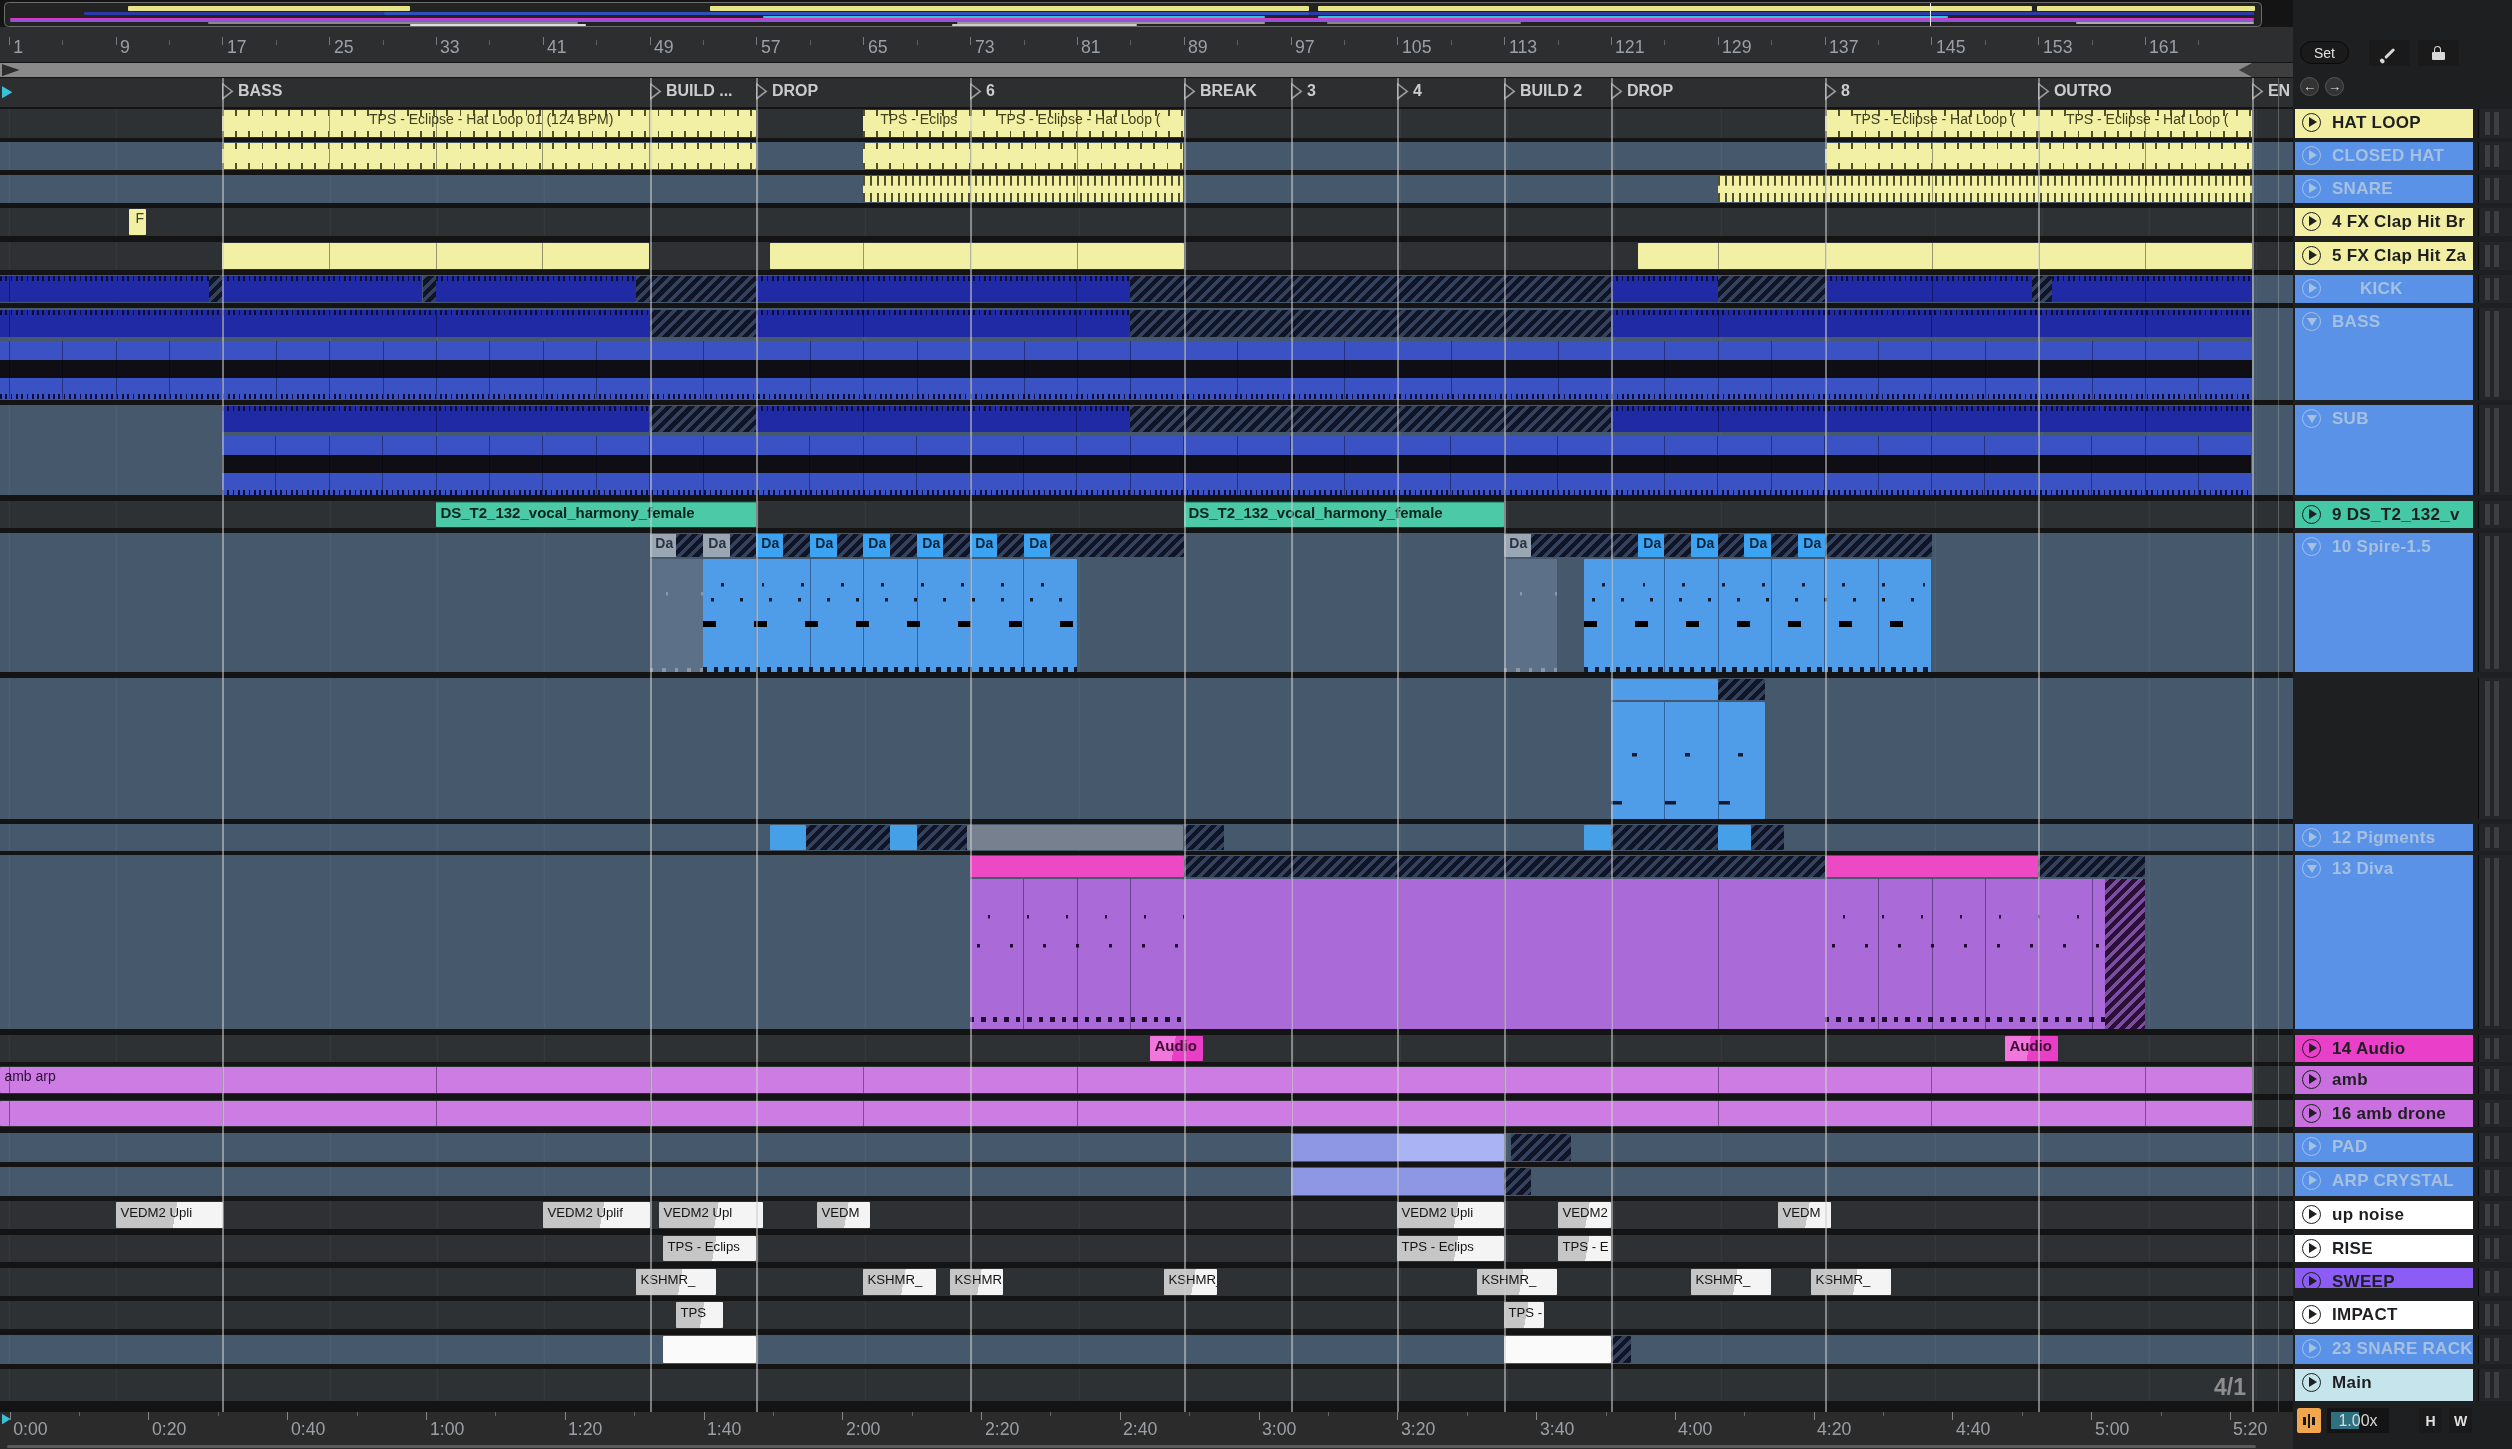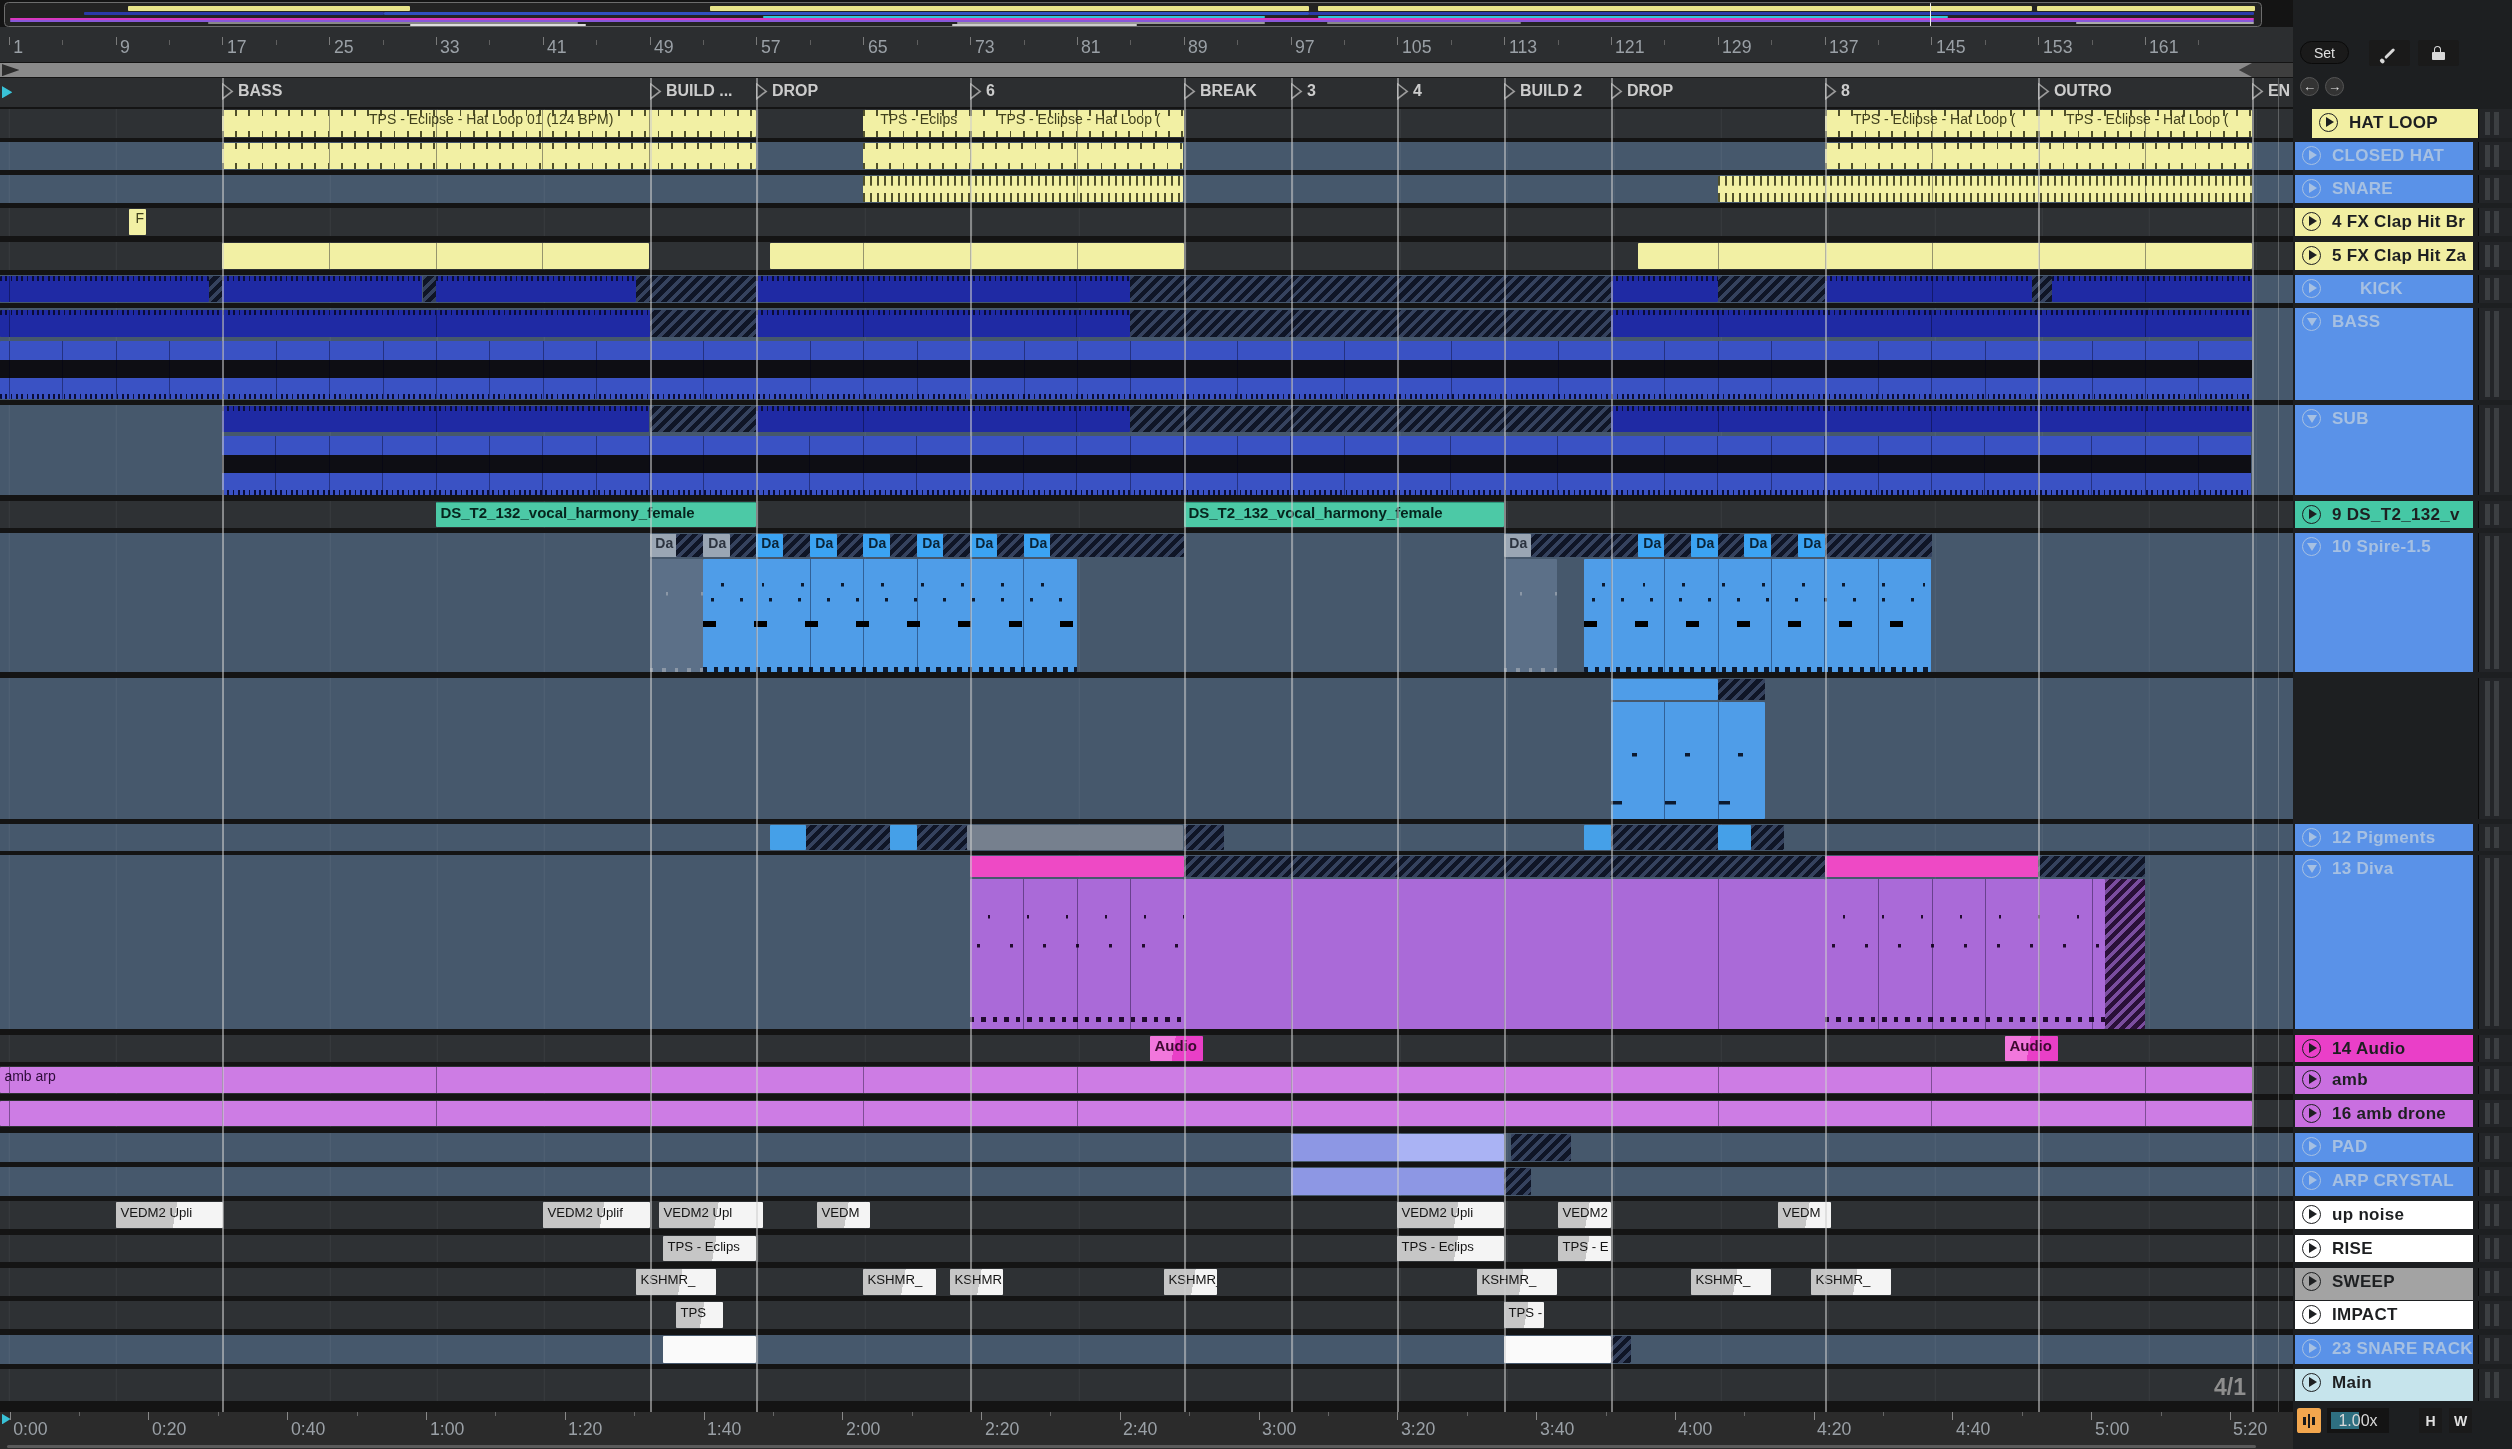--- a/index.html
+++ b/index.html
@@ -847,21 +847,21 @@
       <span style="height:8px"></span>
       <span style="height:14px"></span>
       <span style="height:8px"></span>
     </div>
   <div id="speed-box" class="btn" style="left:2327px;top:1408px;width:62px;height:25px">
     <span id="speed-hl"></span>
     <span id="speed-txt">1.00x</span>
   </div>
   <div class="btn" style="left:2419px;top:1408px;width:23px;height:25px;font-weight:700">H</div>
   <div class="btn" style="left:2449px;top:1408px;width:23px;height:25px;font-weight:700">W</div>
-<div class="thead" style="top: 109px; height: 29px; background: rgb(242, 239, 162); color: rgb(29, 31, 33); margin-left: 17px;">
+<div class="thead" style="top: 109px; height: 29px; background: rgb(242, 239, 162); color: rgb(29, 31, 33);">
       <div class="ticon">
         <div class="tri-play"></div>
       </div>
       <div class="thead-label">HAT LOOP</div>
     </div>
     <div class="meter" style="top: 109px; height: 29px;">
       <div class="mbar" style="left: 6.2px;"></div>
       <div class="mbar" style="left: 15px;"></div>
     </div>
     <div class="thead" style="top: 142px; height: 28px; background: rgb(90, 146, 232); color: rgb(166, 192, 226);">
@@ -1041,21 +1041,21 @@
     <div class="thead" style="top: 1235px; height: 27px; background: rgb(255, 255, 255); color: rgb(29, 31, 33);">
       <div class="ticon">
         <div class="tri-play"></div>
       </div>
       <div class="thead-label">RISE</div>
     </div>
     <div class="meter" style="top: 1235px; height: 27px;">
       <div class="mbar" style="left: 6.2px;"></div>
       <div class="mbar" style="left: 15px;"></div>
     </div>
-    <div class="thead" style="top: 1268px; height: 32px; background: #a3a3a3; color: rgb(29, 31, 33);">
+    <div class="thead" style="top: 1268px; height: 20px; background: #8b5cf6; color: rgb(29, 31, 33);">
       <div class="ticon">
         <div class="tri-play"></div>
       </div>
       <div class="thead-label">SWEEP</div>
     </div>
     <div class="meter" style="top: 1268px; height: 28px;">
       <div class="mbar" style="left: 6.2px;"></div>
       <div class="mbar" style="left: 15px;"></div>
     </div>
     <div class="thead" style="top: 1301px; height: 28px; background: rgb(255, 255, 255); color: rgb(29, 31, 33);">

